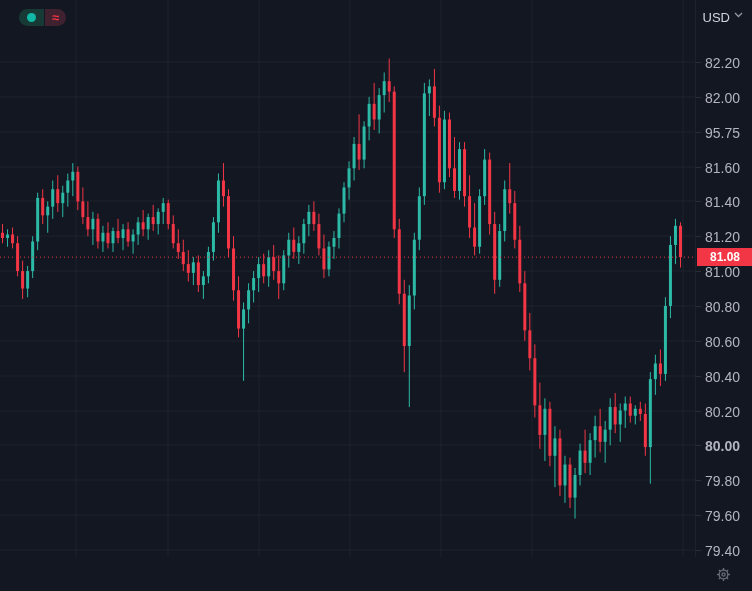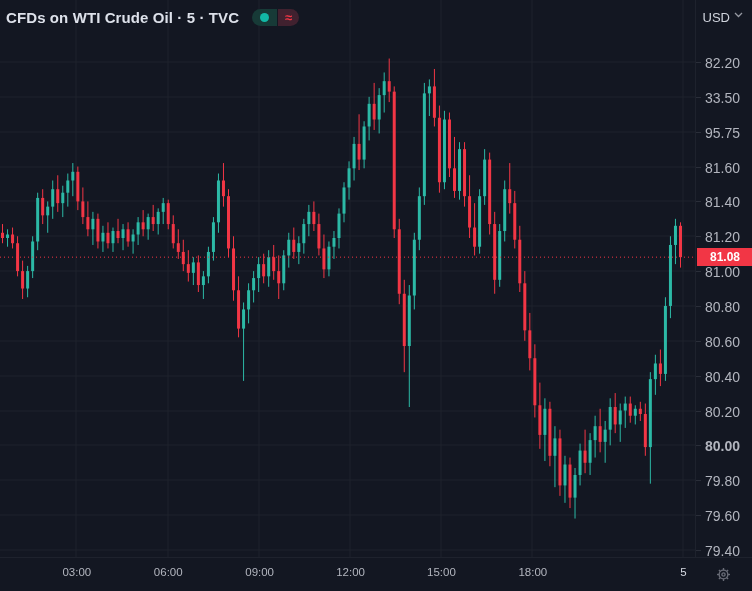--- a/index.html
+++ b/index.html
@@ -345,68 +345,58 @@
         <rect x="668.9448529411765" y="244.96822742474825" width="3" height="60.986622073579895" fill="#2cb9a6"></rect>
         <line x1="675.466911764706" x2="675.466911764706" y1="218.83110367893042" y2="264.1354515050157" stroke="#2cb9a6" stroke-width="1"></line>
         <rect x="673.966911764706" y="225.80100334448085" width="3" height="19.167224080267403" fill="#2cb9a6"></rect>
         <line x1="680.4889705882354" x2="680.4889705882354" y1="222.31605351170563" y2="267.62040133779334" stroke="#f23645" stroke-width="1"></line>
         <rect x="678.9889705882354" y="225.80100334448085" width="3" height="31.364548494984348" fill="#f23645"></rect>
         <line x1="0" x2="695" y1="257.1655518394652" y2="257.1655518394652" stroke="#f23645" stroke-width="1" stroke-dasharray="1,3"></line>
       </svg>
   </div>
 
   <div id="legend">
-    <span id="symbol-title">CFDs on WTI Crude Oil · 5 · TVC</span>
     <span id="pills">
       <span class="pill" id="pill-live">
         <span class="dot"></span>
       </span>
       <span class="pill" id="pill-delay">
         <span>≈</span>
       </span>
     </span>
   </div>
 
   <div id="currency">
     <span>USD</span>
     <svg width="9" height="6" viewBox="0 0 9 6">
       <polyline points="1,1 4.5,4.5 8,1" fill="none" stroke="#9598a1" stroke-width="1.3"></polyline>
     </svg>
   </div>
 
   <div id="price-axis">
     <div id="price-labels">
         <div class="ptick" style="top: 55.0084px;">82.20</div>
-        <div class="ptick" style="top: 89.8579px;">33.50</div>
+        <div class="ptick" style="top: 89.8579px;">82.00</div>
         <div class="ptick" style="top: 124.707px;">95.75</div>
         <div class="ptick" style="top: 159.557px;">81.60</div>
         <div class="ptick" style="top: 194.406px;">81.40</div>
         <div class="ptick" style="top: 229.256px;">81.20</div>
         <div class="ptick" style="top: 264.105px;">81.00</div>
         <div class="ptick" style="top: 298.955px;">80.80</div>
         <div class="ptick" style="top: 333.804px;">80.60</div>
         <div class="ptick" style="top: 368.654px;">80.40</div>
         <div class="ptick" style="top: 403.503px;">80.20</div>
         <div class="ptick" style="top: 438.353px; font-weight: bold;">80.00</div>
         <div class="ptick" style="top: 473.202px;">79.80</div>
         <div class="ptick" style="top: 508.052px;">79.60</div>
         <div class="ptick" style="top: 542.901px;">79.40</div>
       </div>
     <div id="price-badge" style="top: 248.166px;">81.08</div>
   </div>
 
-  <div id="time-axis">
-      <div class="ttick" style="left: 76.8375px;">03:00</div>
-      <div class="ttick" style="left: 168.239px;">06:00</div>
-      <div class="ttick" style="left: 259.64px;">09:00</div>
-      <div class="ttick" style="left: 350.54px;">12:00</div>
-      <div class="ttick" style="left: 441.439px;">15:00</div>
-      <div class="ttick" style="left: 532.84px;">18:00</div>
-      <div class="ttick day" style="left: 683.502px;">5</div>
-    </div>
 
   <div id="axis-corner">
     <svg id="scale-gear" width="17" height="17" viewBox="0 0 16 16">
       <g stroke="#787b86" stroke-width="1.3" fill="none">
         <circle cx="8" cy="8" r="4.1"></circle>
         <circle cx="8" cy="8" r="1.5"></circle>
         <line x1="12.1" y1="8" x2="14.1" y2="8"></line>
         <line x1="3.9" y1="8" x2="1.9" y2="8"></line>
         <line x1="8" y1="12.1" x2="8" y2="14.1"></line>
         <line x1="8" y1="3.9" x2="8" y2="1.9"></line>

